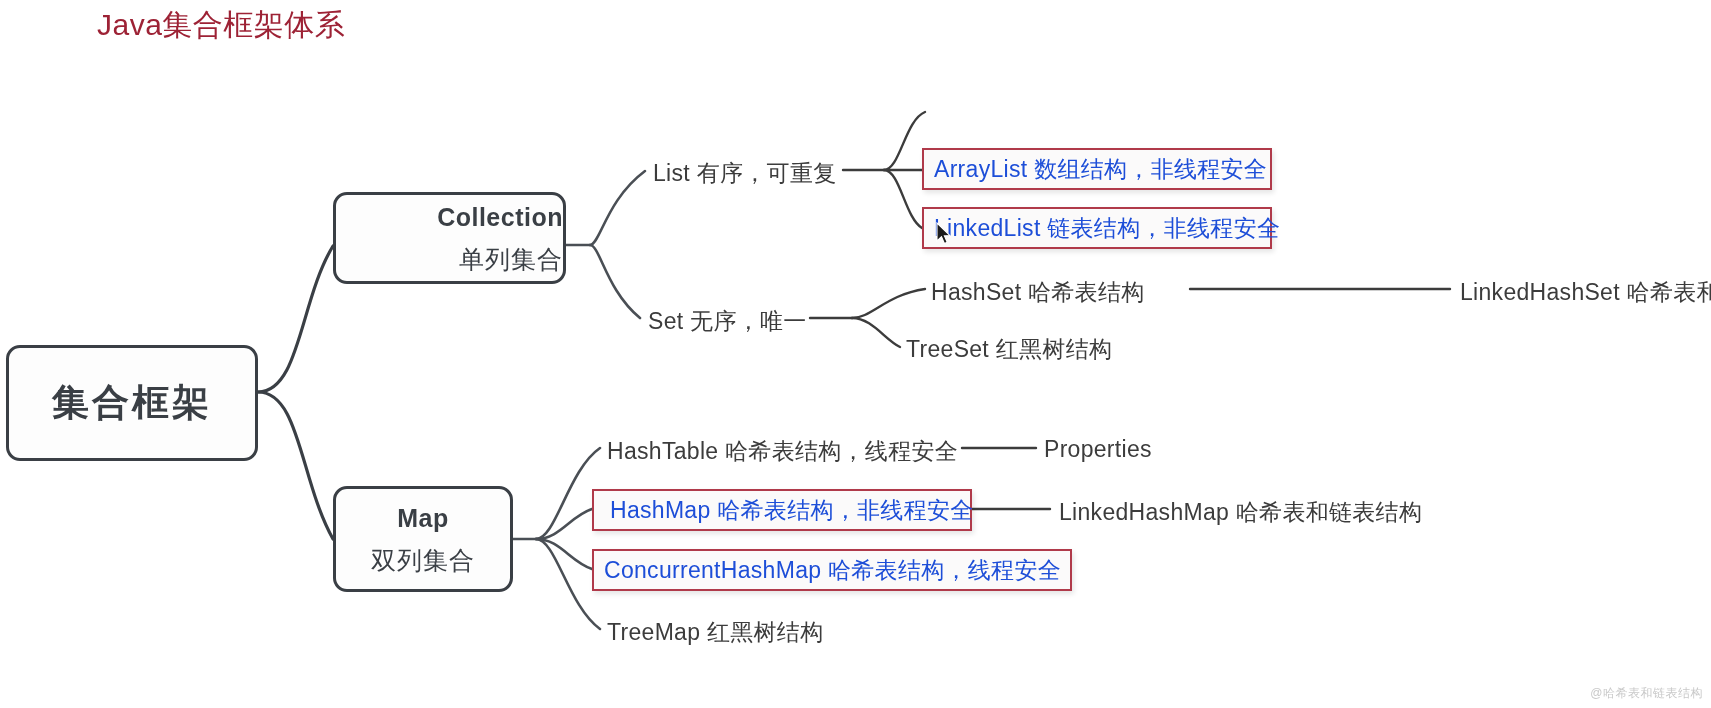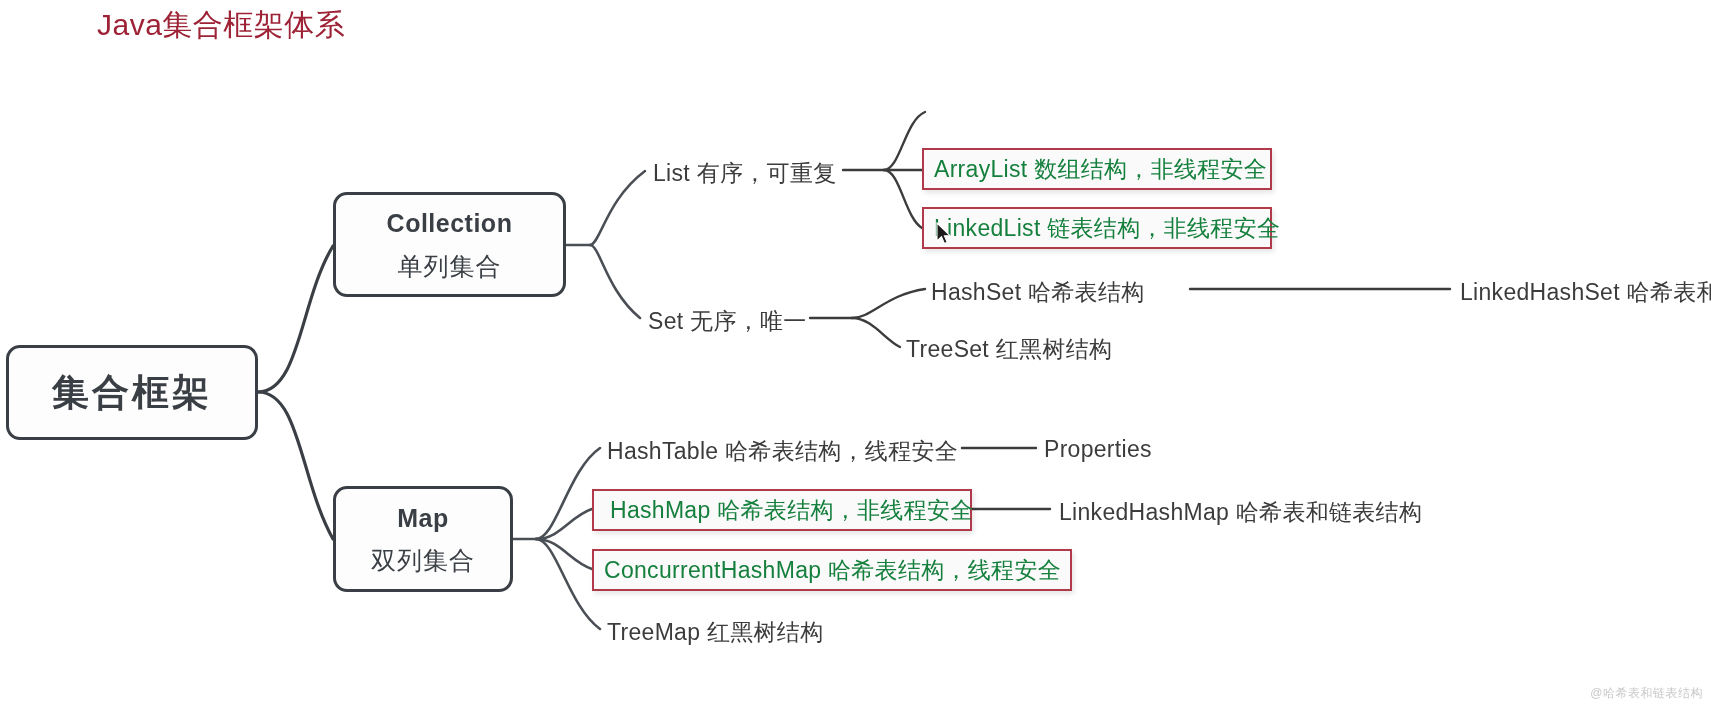--- a/index.html
+++ b/index.html
@@ -16,36 +16,36 @@
     font-size:30px;color:#9d2235;letter-spacing:0.5px;white-space:nowrap;
   }
 
   .node-box{
     position:absolute;box-sizing:border-box;
     background:#fdfdfd;border:3px solid #3a3f45;border-radius:14px;
     display:flex;flex-direction:column;align-items:center;justify-content:center;
     color:#3a3f45;line-height:1.22;
   }
   .node-root{
-    left:6px;top:345px;width:252px;height:95px;
+    left:6px;top:345px;width:252px;height:116px;
     font-size:37px;font-weight:bold;letter-spacing:3px;
   }
   .node-mid{font-size:25px;}
   .node-mid .l1{font-weight:bold;letter-spacing:0.5px;}
   .node-mid .l2{letter-spacing:1px;margin-top:12px;}
-  .node-collection{left:333px;top:192px;width:233px;height:105px;}
+  .node-collection{left:333px;top:192px;width:233px;height:92px;align-items:flex-end;}
   .node-map{left:333px;top:486px;width:180px;height:106px;}
 
   .leaf{
     position:absolute;white-space:nowrap;
     font-size:23px;color:#3c3c3c;letter-spacing:0.3px;
   }
   .boxed{
     position:absolute;box-sizing:border-box;white-space:nowrap;
-    font-size:23px;color:#15803d;letter-spacing:0.3px;
+    font-size:23px;color:#1d4ed8;letter-spacing:0.3px;
     border:2.5px solid #b03a4a;background:#fbfafa;
     display:flex;align-items:center;padding:0 10px;
     box-shadow:2px 3px 5px rgba(0,0,0,0.10);
   }
 
   .cursor{position:absolute;left:936px;top:222px;width:16px;height:24px;}
 
   .watermark{
     position:absolute;right:8px;bottom:6px;
     font-size:12px;color:#c9c9c9;white-space:nowrap;letter-spacing:0.5px;

